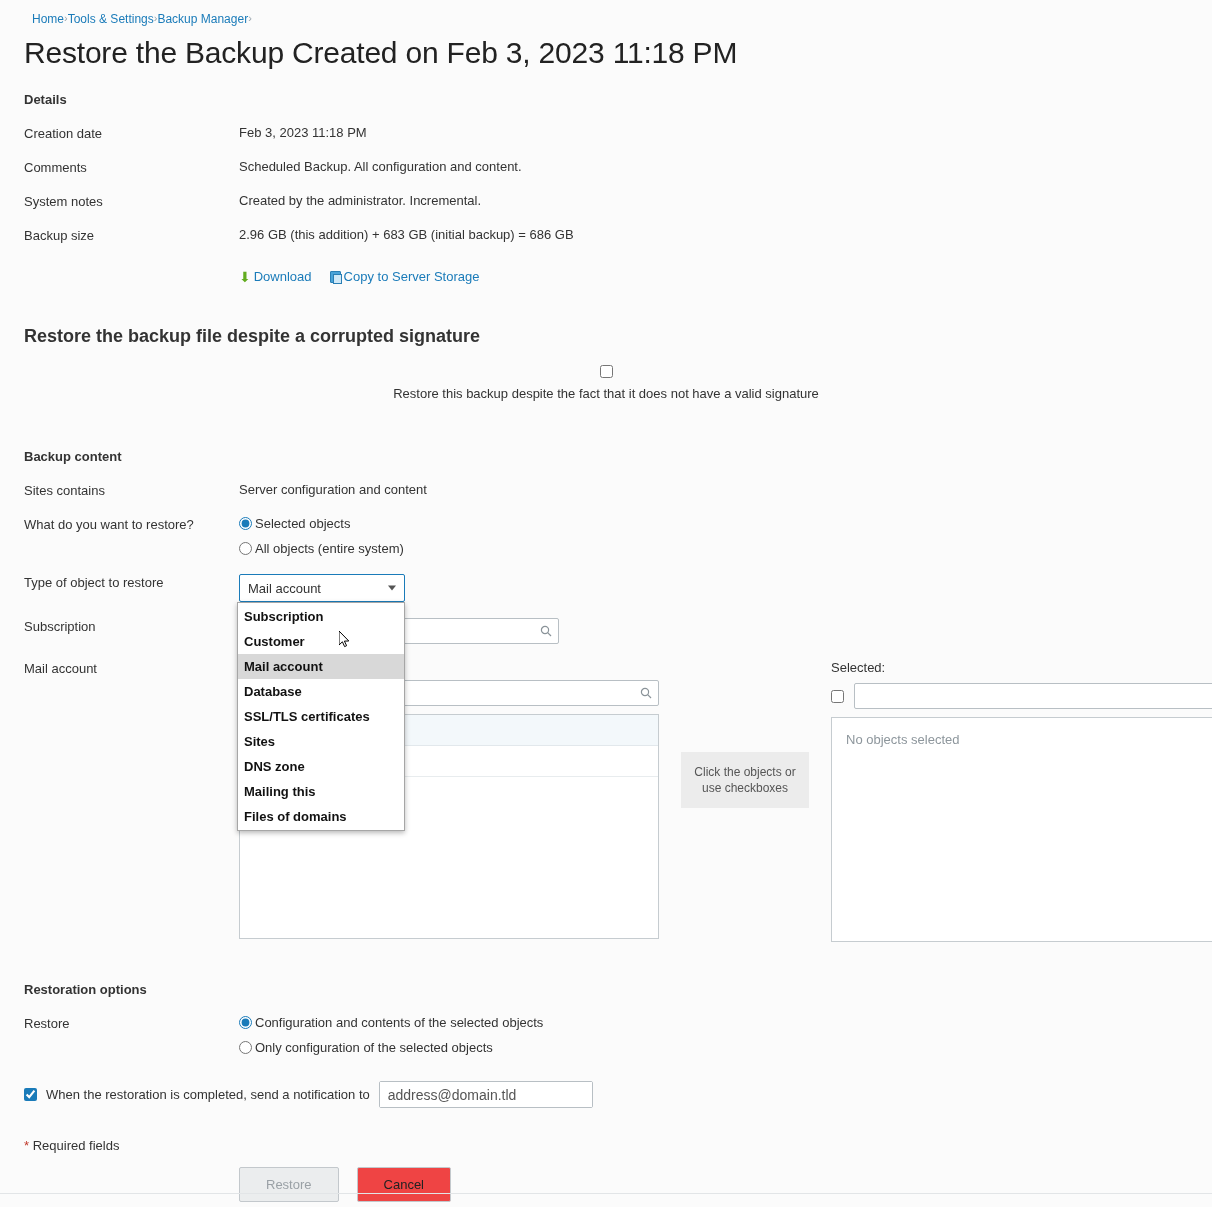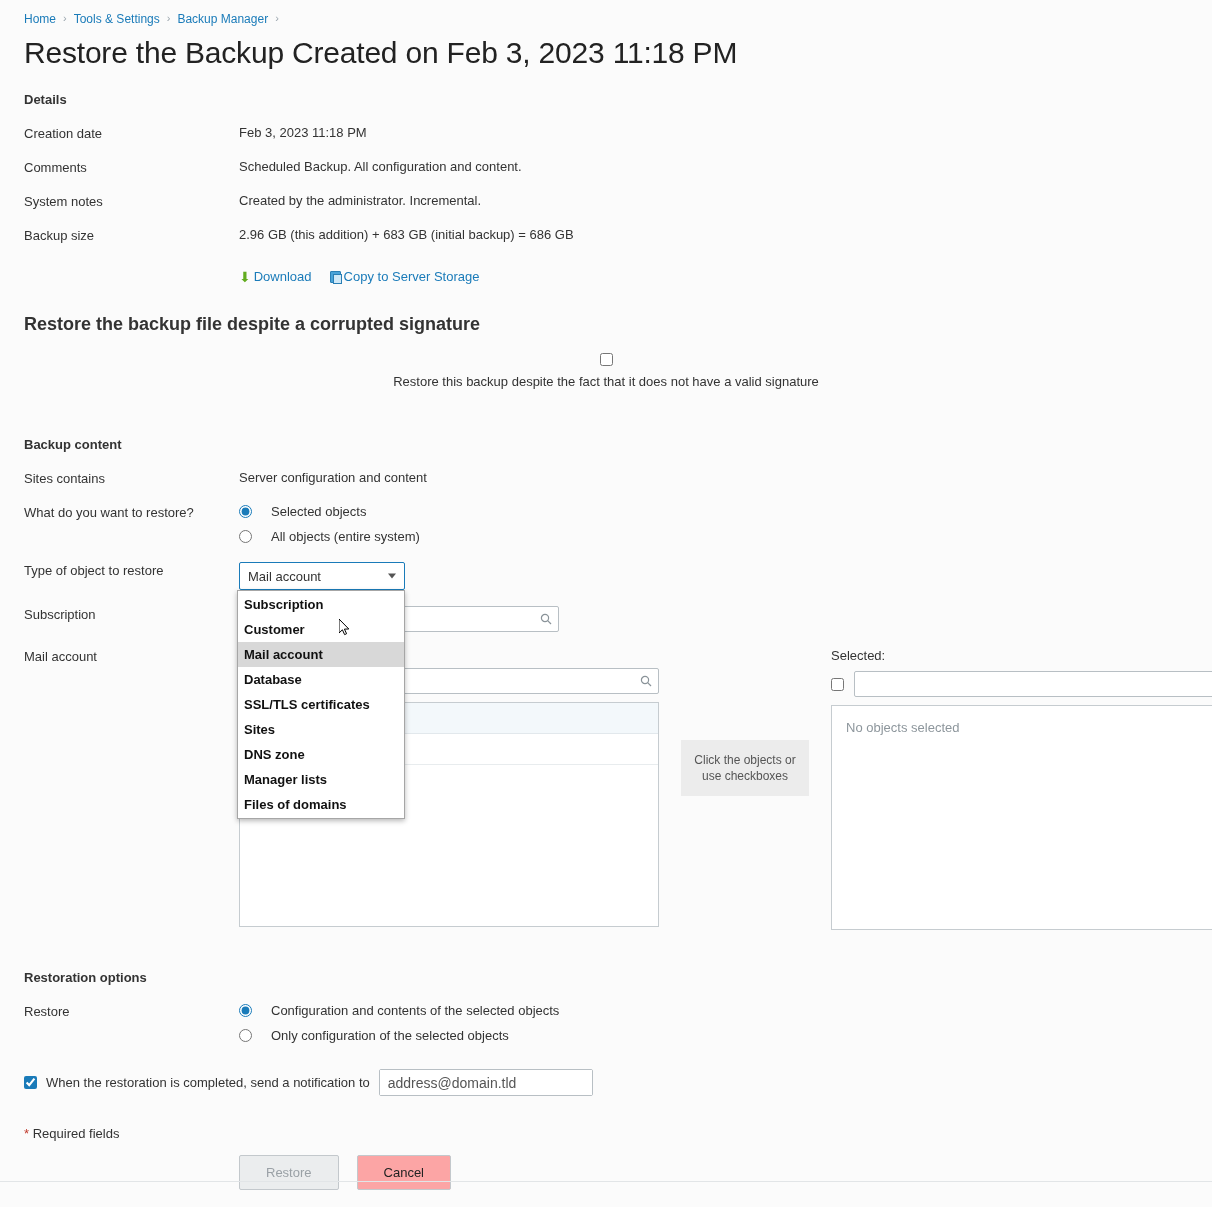--- a/index.html
+++ b/index.html
@@ -13,21 +13,22 @@
 
   .page { padding: 12px 24px 0 24px; position: relative; }
 
   
   .breadcrumb {
     font-size: 12px;
     color: #1a7bb9;
     margin-bottom: 10px;
     display: flex;
     align-items: flex-start;
-    gap: 7px;
+    gap: 0;
+    margin-left: 8px;
   }
   .breadcrumb a { color: #1a7bb9; text-decoration: none; }
   .breadcrumb .sep { color: #9aa5ad; font-size: 11px; }
 
   h1.page-title {
     font-size: 30px;
     font-weight: normal;
     color: #222;
     margin: 4px 0 22px 0;
     letter-spacing: -0.2px;
@@ -72,35 +73,35 @@
   .copy-ic {
     display:inline-block; width: 11px; height: 12px;
     background: #4aa3d8; border: 1px solid #2a7fb5; border-radius: 1px;
     position: relative;
   }
   .copy-ic:after{
     content:""; position:absolute; left:2px; top:2px; width:7px; height:8px;
     background:#cfe8f7; border:1px solid #2a7fb5;
   }
 
-  .corrupt-section { margin-top: 30px; }
+  .corrupt-section { margin-top: 42px; }
   .chk-line {
     display: flex; align-items: center; gap: 8px;
     font-size: 13px; margin-top: 16px; flex-direction: column;
   }
   input[type=checkbox] {
     width: 13px; height: 13px; margin: 0;
     accent-color: #1a7bb9;
   }
   input[type=radio] { width: 13px; height: 13px; margin: 0; accent-color: #1a7bb9; }
 
   .backup-content { margin-top: 48px; }
 
   .radio-group { display: flex; flex-direction: column; gap: 10px; }
-  .radio-line { display: flex; align-items: center; gap: 19px; font-size: 13px; }
+  .radio-line { display: flex; align-items: center; gap: 3px; font-size: 13px; }
 
   
   .select-wrap { position: relative; width: 166px; }
   .fake-select {
     width: 166px; height: 28px;
     border: 1px solid #1a7bb9;
     background: #fff;
     border-radius: 2px;
     display: flex; align-items: center;
     padding: 0 8px;
@@ -235,21 +236,21 @@
   .btn {
     font-size: 13px;
     border: 1px solid #c3c8cc;
     background: #e6e9eb;
     border-radius: 2px;
     padding: 9px 26px;
     cursor: pointer;
     font-family: "Liberation Sans", sans-serif;
   }
   .btn.disabled { color: #9aa1a6; background: #ebedee; cursor: default; }
-  .btn.cancel { background: #fca5a5; color: #222; }
+  .btn.cancel { background: #ef4444; color: #222; }
   .bottom-rule {
     position: absolute; left: 0; right: 0; bottom: 8px;
     border-top: 1px solid #e2e5e7;
   }
 </style>
 </head>
 <body>
 
 <div class="page">
 
@@ -333,21 +334,21 @@
         </div>
 
         <div class="dropdown">
           <div class="dd-item">Subscription</div>
           <div class="dd-item">Customer</div>
           <div class="dd-item highlight">Mail account</div>
           <div class="dd-item">Database</div>
           <div class="dd-item">SSL/TLS certificates</div>
           <div class="dd-item">Sites</div>
           <div class="dd-item">DNS zone</div>
-          <div class="dd-item">Manager lists</div>
+          <div class="dd-item">Mailing this</div>
           <div class="dd-item">Files of domains</div>
         </div>
 
         <svg class="cursor-arrow" viewBox="0 0 12 18">
           <polygon points="0,0 0,14 3.4,10.8 5.6,15.6 7.6,14.7 5.4,10.1 9.8,10" fill="#fff" stroke="#000" stroke-width="1"></polygon>
         </svg>
       </div>
     </div>
 
     <div class="row" style="margin-bottom:16px;">

